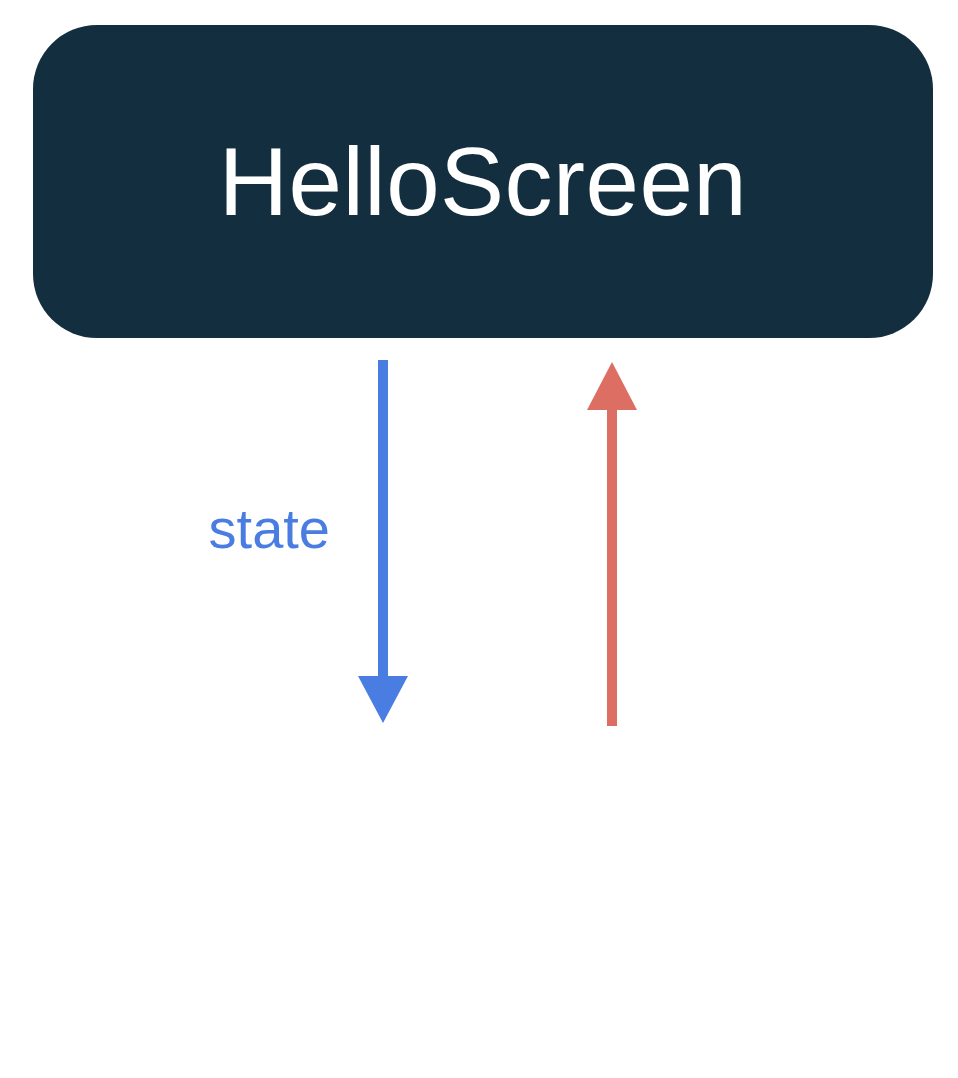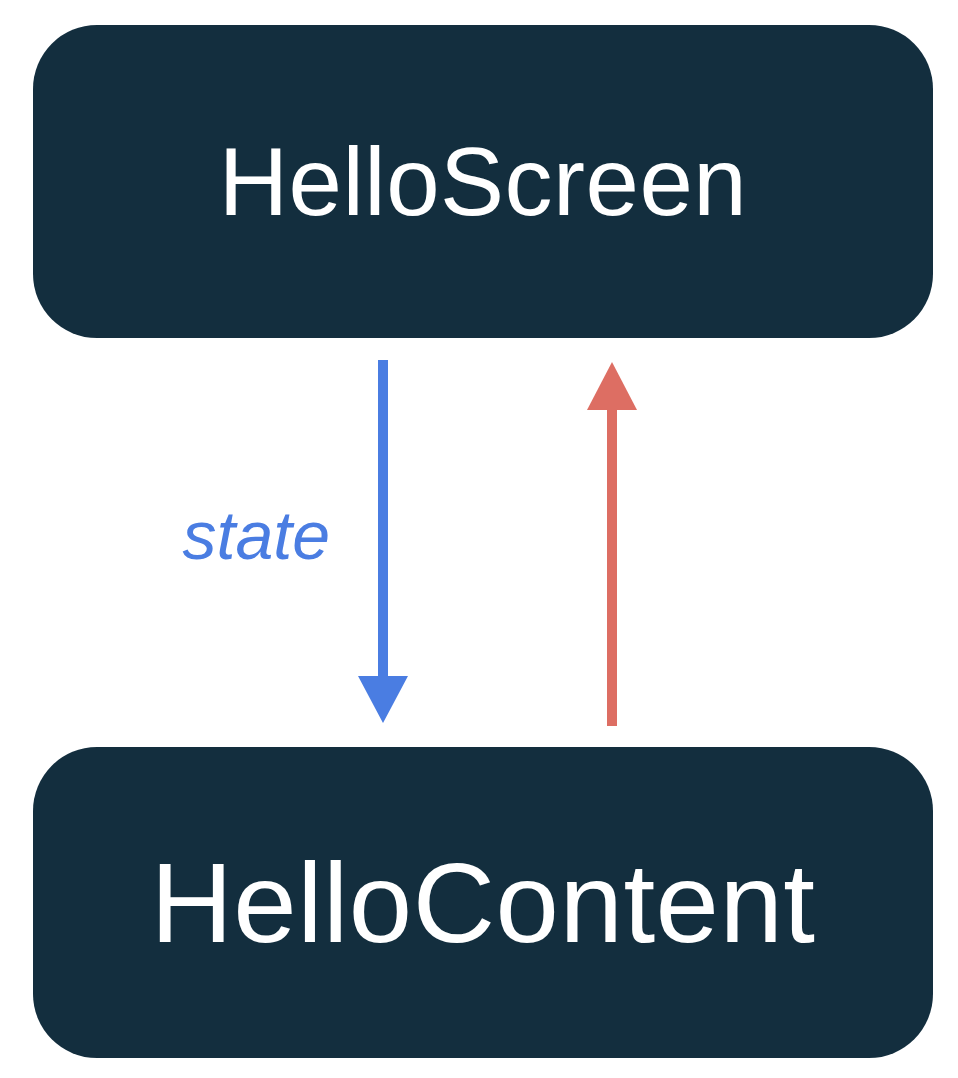--- a/index.html
+++ b/index.html
@@ -46,25 +46,24 @@
     position: absolute;
     left: 0;
     top: 0;
     width: 958px;
     height: 1078px;
     pointer-events: none;
   }
   .edge-label {
     position: absolute;
     top: 501px;
-    font-size: 68px;
+    font-size: 56px;
     line-height: 1;
     font-weight: 400;
     white-space: nowrap;
-    font-style: italic;
   }
   .edge-label-state {
     left: 110px;
     width: 220px;
     text-align: right;
     color: #4a7de2;
   }
   .edge-label-event {
     left: 675px;
     color: #dd6e63;
@@ -86,17 +85,14 @@
     </g>
     <g>
       <line x1="612" y1="726" x2="612" y2="406" stroke-width="10" stroke="#dd6e63"></line>
       <polygon points="587,410 637,410 612,362" fill="#dd6e63"></polygon>
     </g>
   </svg>
 
   <div class="edge-label edge-label-state">state</div>
 
 
-  <div class="node node-bottom">
-    <span class="node-label">HelloContent</span>
-  </div>
 
 </div>
 
 </body></html>

